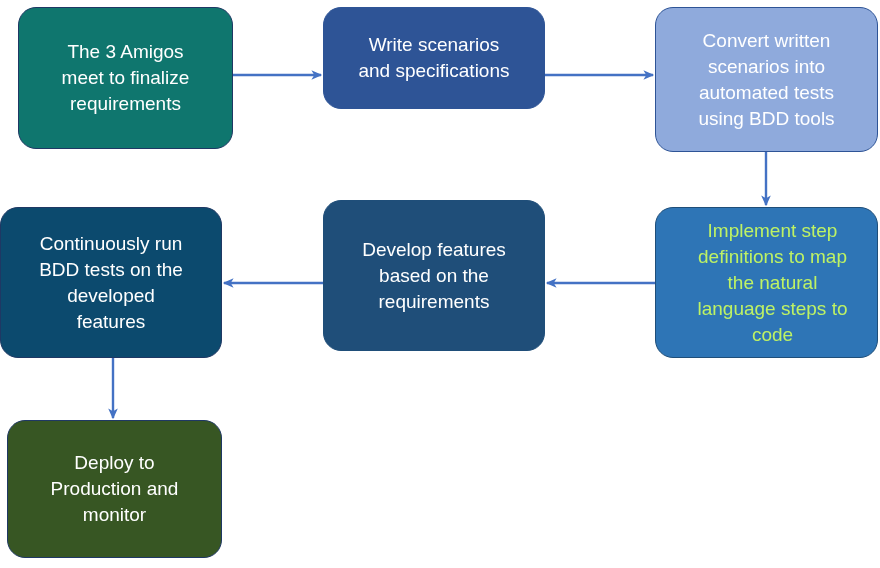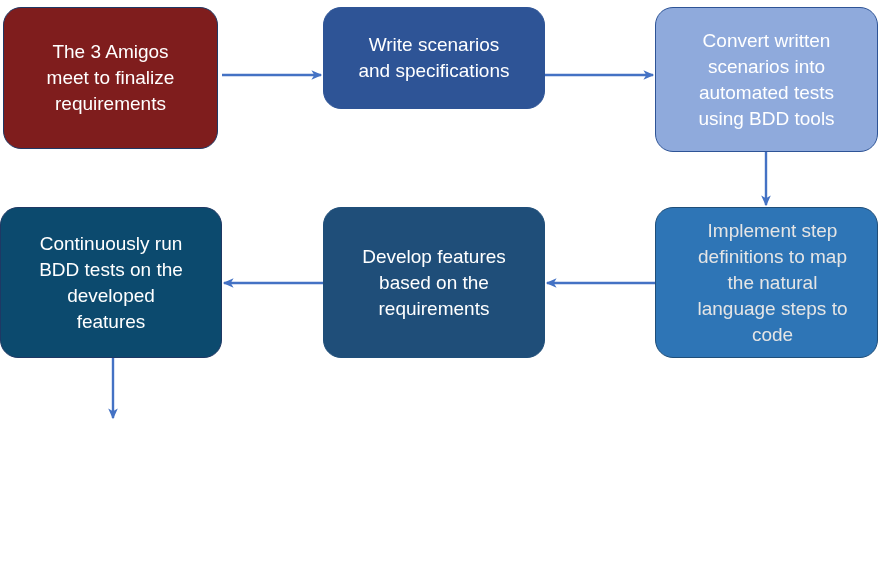--- a/index.html
+++ b/index.html
@@ -63,53 +63,58 @@
         </marker>
       </defs>
       <line x1="222" y1="75" x2="321" y2="75" stroke="#4472C4" stroke-width="2.4" marker-end="url(#arrow-right)"></line>
       <line x1="545" y1="75" x2="653" y2="75" stroke="#4472C4" stroke-width="2.4" marker-end="url(#arrow-right)"></line>
       <line x1="766" y1="152" x2="766" y2="205" stroke="#4472C4" stroke-width="2.4" marker-end="url(#arrow-down)"></line>
       <line x1="655" y1="283" x2="547" y2="283" stroke="#4472C4" stroke-width="2.4" marker-end="url(#arrow-left)"></line>
       <line x1="323" y1="283" x2="224" y2="283" stroke="#4472C4" stroke-width="2.4" marker-end="url(#arrow-left)"></line>
       <line x1="113" y1="358" x2="113" y2="418" stroke="#4472C4" stroke-width="2.4" marker-end="url(#arrow-down)"></line>
     </svg>
 
-  <div class="node" style="left: 3px; top: 7px; width: 215px; height: 142px; background: #7f1d1d; border-color: rgb(31, 56, 100); color: rgb(255, 255, 255);">
+  <div class="node" style="left: 18px; top: 7px; width: 215px; height: 142px; background: #0f766e; border-color: rgb(31, 56, 100); color: rgb(255, 255, 255);">
     <span class="label">The 3 Amigos
 meet to finalize
 requirements</span>
   </div>
 
   <div class="node" style="left: 323px; top: 7px; width: 222px; height: 102px; background: rgb(46, 84, 150); border-color: rgb(46, 84, 150); color: rgb(255, 255, 255);">
     <span class="label">Write scenarios
 and specifications</span>
   </div>
 
   <div class="node" style="left: 655px; top: 7px; width: 223px; height: 145px; background: rgb(143, 170, 220); border-color: rgb(46, 84, 150); color: rgb(255, 255, 255);">
     <span class="label">Convert written
 scenarios into
 automated tests
 using BDD tools</span>
   </div>
 
-  <div class="node" style="left: 655px; top: 207px; width: 223px; height: 151px; background: rgb(46, 117, 182); border-color: rgb(31, 78, 121); color: #e5e5e5; padding-left: 24px;">
+  <div class="node" style="left: 655px; top: 207px; width: 223px; height: 151px; background: rgb(46, 117, 182); border-color: rgb(31, 78, 121); color: #bef264; padding-left: 24px;">
     <span class="label">Implement step
 definitions to map
 the natural
 language steps to
 code</span>
   </div>
 
-  <div class="node" style="left: 323px; top: 207px; width: 222px; height: 151px; background: rgb(31, 78, 121); border-color: rgb(31, 78, 121); color: rgb(255, 255, 255);">
+  <div class="node" style="left: 323px; top: 200px; width: 222px; height: 151px; background: rgb(31, 78, 121); border-color: rgb(31, 78, 121); color: rgb(255, 255, 255);">
     <span class="label">Develop features
 based on the
 requirements</span>
   </div>
 
   <div class="node" style="left: 0px; top: 207px; width: 222px; height: 151px; background: #0c4a6e; border-color: rgb(31, 56, 100); color: rgb(255, 255, 255);">
     <span class="label">Continuously run
 BDD tests on the
 developed
 features</span>
   </div>
 
+  <div class="node" style="left: 7px; top: 420px; width: 215px; height: 138px; background: rgb(55, 86, 35); border-color: rgb(31, 56, 100); color: rgb(255, 255, 255);">
+    <span class="label">Deploy to
+Production and
+monitor</span>
+  </div>
 
 </div>
 
 </body></html>

